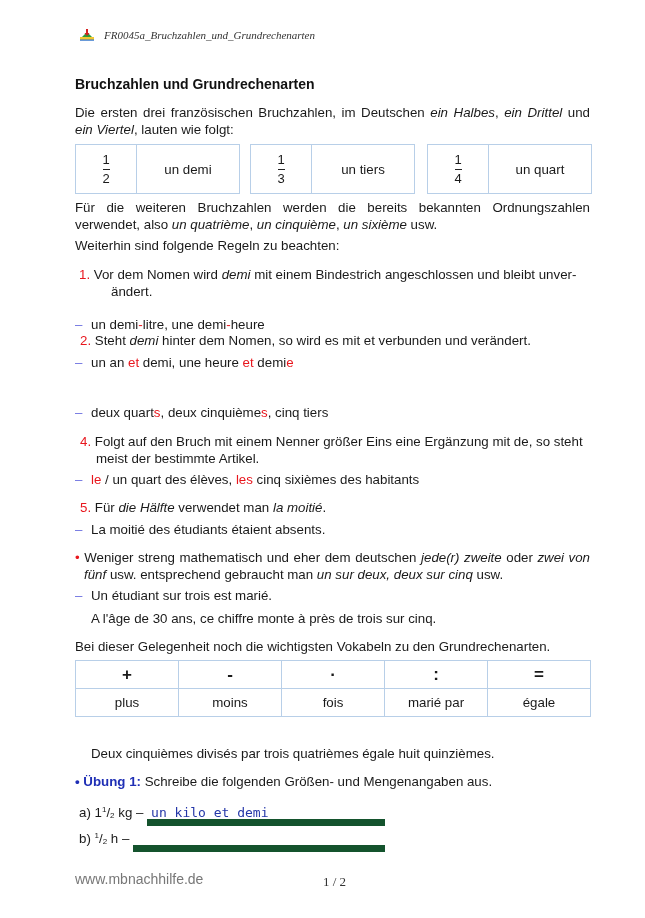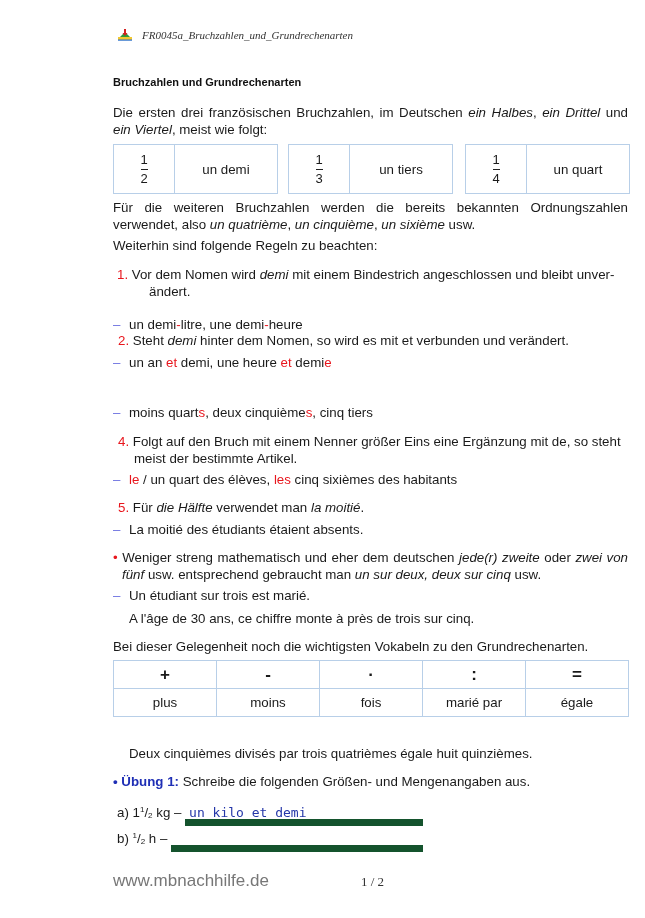--- a/index.html
+++ b/index.html
@@ -1,23 +1,23 @@
 <!DOCTYPE html>
 <html><head>
 <meta charset="utf-8">
 <style>
   html, body { margin: 0; padding: 0; background: #ffffff; }
   body { width: 645px; height: 918px; position: relative; overflow: hidden;
          font-family: "DejaVu Sans", sans-serif; color: #1a1a1a; }
-  .page { position: absolute; left: 0; top: 0; width: 576px; height: 918px; margin-left: 38px; }
+  .page { position: absolute; left: 0; top: 0; width: 576px; height: 918px; }
   .hdr { position: absolute; left: 79px; top: 29px; display: flex; align-items: center; gap: 9px; }
   .hdr .logo { width: 16px; height: 12px; display: inline-block; }
   .hdr .fname { font-family: "Liberation Serif", serif; font-style: italic; font-size: 11px; color: #333; }
   .title { position: absolute; left: 75px; top: 76px; font-family: "Liberation Sans", sans-serif;
-           font-weight: bold; font-size: 11px; color: #111; }
+           font-weight: bold; font-size: 14px; color: #111; }
   .p { position: absolute; left: 75px; width: 515px; font-family: "Liberation Sans", sans-serif;
        font-size: 13.3px; line-height: 17px; color: #1a1a1a; }
   .just { text-align: justify; text-align-last: left; }
   .just1 { text-align: justify; text-align-last: justify; }
   em, .it { font-style: italic; }
   .red { color: #e8161d; }
   .dash { color: #6a6ee0; display: inline-block; width: 16px; }
   .num { color: #e8161d; }
   .ind { padding-left: 16px; text-indent: -16px; }
   
@@ -32,21 +32,21 @@
   table.voc { position: absolute; left: 75px; top: 660px; width: 516px; border-collapse: collapse;
               font-family: "Liberation Sans", sans-serif; }
   table.voc td { border: 1px solid #b8cfe8; text-align: center; height: 27px; padding: 0; width: 20%; }
   table.voc tr.sym td { font-size: 17px; font-weight: bold; }
   table.voc tr.word td { font-size: 13.3px; }
   .answer-line { display: inline-block; border-bottom: 7px solid #14532d; vertical-align: baseline; height: 15px; }
   .hand { color: #2436a8; font-family: "DejaVu Sans Mono", monospace; font-size: 13px; padding-left: 4px; }
   .sup { font-size: 8px; vertical-align: 5px; }
   .sub { font-size: 8px; vertical-align: -1px; }
   .footer-url { position: absolute; left: 75px; top: 871px; font-family: "Liberation Sans", sans-serif;
-                font-size: 17px; color: #777; }
+                font-size: 14px; color: #777; }
   .footer-page { position: absolute; left: 323px; top: 874px; font-family: "Liberation Serif", serif;
                  font-size: 13px; color: #333; }
   .bullet { color: #e8161d; }
   .bold-blue { color: #1f2fb5; font-weight: bold; }
 </style>
 </head>
 <body>
 
 <div class="page">
 
@@ -58,21 +58,21 @@
       <polygon points="5.5,4 10.5,4 8,7" fill="#d42020"></polygon>
       <rect x="1" y="10.5" width="14" height="1.2" fill="#2a6fc9"></rect>
     </svg>
     <span class="fname">FR0045a_Bruchzahlen_und_Grundrechenarten</span>
   </div>
 
   <div class="title">Bruchzahlen und Grundrechenarten</div>
 
   <div class="p just" style="top:104px;">
     <div class="just1"><span>Die ersten drei französischen Bruchzahlen, im Deutschen </span><em>ein Halbes</em><span>, </span><em>ein Drittel</em><span> und</span></div>
-    <div><em>ein Viertel</em><span>, meist wie folgt:</span></div>
+    <div><em>ein Viertel</em><span>, lauten wie folgt:</span></div>
   </div>
 
   <div class="fbox" style="left:75px; width:163px;">
     <div class="fr">
       <span>1</span>
         <span class="bar"></span>
         <span>2</span>
     </div>
     <div class="lab">un demi</div>
   </div>
@@ -108,21 +108,21 @@
   </div>
 
   <div class="p" style="top:332px; left:80px;">
     <span class="num">2.</span><span> Steht </span><em>demi</em><span> hinter dem Nomen, so wird es mit et verbunden und verändert.</span>
   </div>
   <div class="p" style="top:354px;">
     <span class="dash">–</span><span>un an </span><span class="red">et</span><span> demi, une heure </span><span class="red">et</span><span> demi</span><span class="red">e</span>
   </div>
 
   <div class="p" style="top:404px;">
-    <span class="dash">–</span><span>moins quart</span><span class="red">s</span><span>, deux cinquième</span><span class="red">s</span><span>, cinq tiers</span>
+    <span class="dash">–</span><span>deux quart</span><span class="red">s</span><span>, deux cinquième</span><span class="red">s</span><span>, cinq tiers</span>
   </div>
 
   <div class="p" style="top:433px; left:80px; width:512px;">
     <span class="num">4.</span><span> Folgt auf den Bruch mit einem Nenner größer Eins eine Ergänzung mit de, so steht</span><br><span style="padding-left:16px">meist der bestimmte Artikel.</span>
   </div>
   <div class="p" style="top:471px;">
     <span class="dash">–</span><span class="red">le</span><span> / un quart des élèves, </span><span class="red">les</span><span> cinq sixièmes des habitants</span>
   </div>
 
   <div class="p" style="top:499px; left:80px;">

